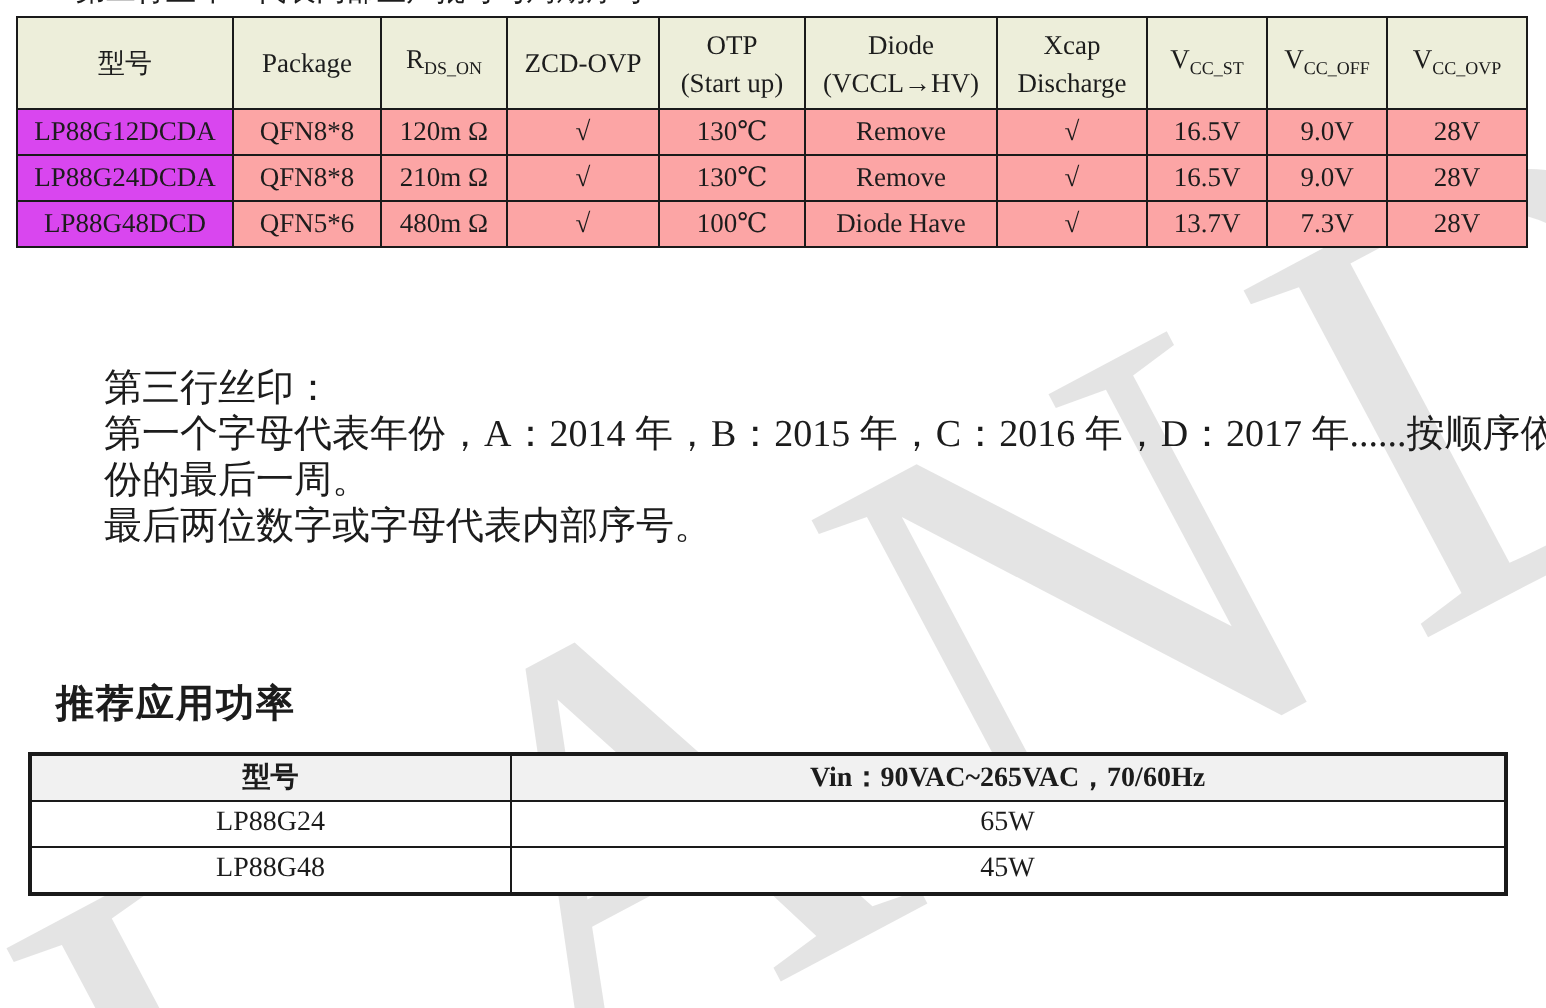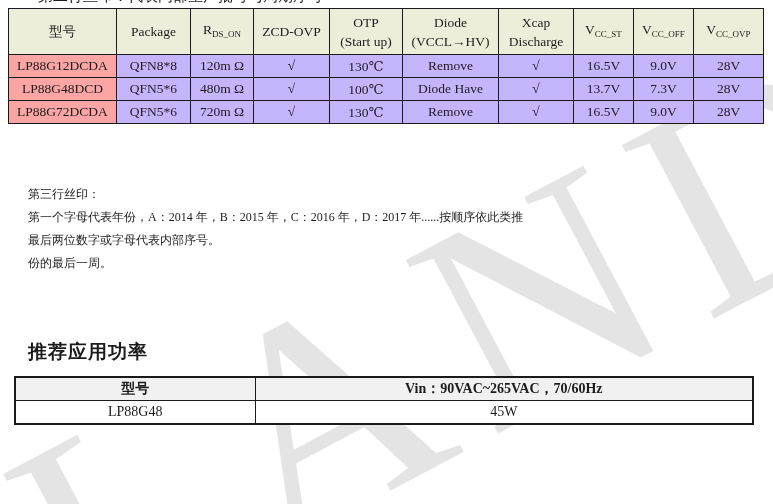--- a/index.html
+++ b/index.html
@@ -31,27 +31,27 @@
     position:absolute;left:8px;top:8px;z-index:1;
     border-collapse:collapse;table-layout:fixed;
     font-size:13.5px;
   }
   #spec-table th,#spec-table td{
     border:1px solid #1a1a1a;text-align:center;vertical-align:middle;
     padding:0 2px;overflow:hidden;white-space:nowrap;
     font-weight:normal;
   }
   #spec-table th{height:45px;background:#edeeda;line-height:19px;}
-  #spec-table td{height:22px;background:#c4b5fd;}
-  #spec-table td.model{background:#fca5a5;}
+  #spec-table td{height:22px;background:#fca5a5;}
+  #spec-table td.model{background:#d946ef;}
   sub.ss{font-size:9px;vertical-align:-3px;letter-spacing:0;}
   
   #notes{
-    position:absolute;left:28px;top:183px;width:700px;z-index:1;
-    font-size:12px;line-height:23px;
+    position:absolute;left:52px;top:183px;width:700px;z-index:1;
+    font-size:19px;line-height:23px;
   }
   #notes div{white-space:nowrap;}
   
   #sec-title{
     position:absolute;left:28px;top:339px;z-index:1;
     font-family:Liberation Mono, monospace;
     font-size:19px;font-weight:700;letter-spacing:1px;
   }
   
   #power-table{
@@ -118,65 +118,69 @@
       <td>120m Ω</td>
       <td>√</td>
       <td>130℃</td>
       <td>Remove</td>
       <td>√</td>
       <td>16.5V</td>
       <td>9.0V</td>
       <td>28V</td>
     </tr>
     <tr>
+      <td class="model">LP88G24DCDA</td>
+      <td>QFN8*8</td>
+      <td>210m Ω</td>
+      <td>√</td>
+      <td>130℃</td>
+      <td>Remove</td>
+      <td>√</td>
+      <td>16.5V</td>
+      <td>9.0V</td>
+      <td>28V</td>
+    </tr>
+    <tr>
       <td class="model">LP88G48DCD</td>
       <td>QFN5*6</td>
       <td>480m Ω</td>
       <td>√</td>
       <td>100℃</td>
       <td>Diode Have</td>
       <td>√</td>
       <td>13.7V</td>
       <td>7.3V</td>
       <td>28V</td>
     </tr>
-    <tr>
-      <td class="model">LP88G72DCDA</td>
-      <td>QFN5*6</td>
-      <td>720m Ω</td>
-      <td>√</td>
-      <td>130℃</td>
-      <td>Remove</td>
-      <td>√</td>
-      <td>16.5V</td>
-      <td>9.0V</td>
-      <td>28V</td>
-    </tr>
   </tbody>
     </table>
 
   <div id="notes">
     <div>第三行丝印：</div>
     <div>第一个字母代表年份，A：2014 年，B：2015 年，C：2016 年，D：2017 年......按顺序依此类推</div>
+    <div>份的最后一周。</div>
     <div>最后两位数字或字母代表内部序号。</div>
-    <div>份的最后一周。</div>
   </div>
 
   <div id="sec-title">推荐应用功率</div>
 
   <table id="power-table">
     <colgroup>
         <col style="width:240px">
         <col style="width:498px">
       </colgroup>
     <tbody>
         <tr>
       <th>型号</th>
       <th>Vin：90VAC~265VAC，70/60Hz</th>
     </tr>
     <tr>
+      <td>LP88G24</td>
+      <td>65W</td>
+    </tr>
+    <tr>
       <td>LP88G48</td>
       <td>45W</td>
     </tr>
   </tbody>
     </table>
 
 </div>
 
 </body></html>

